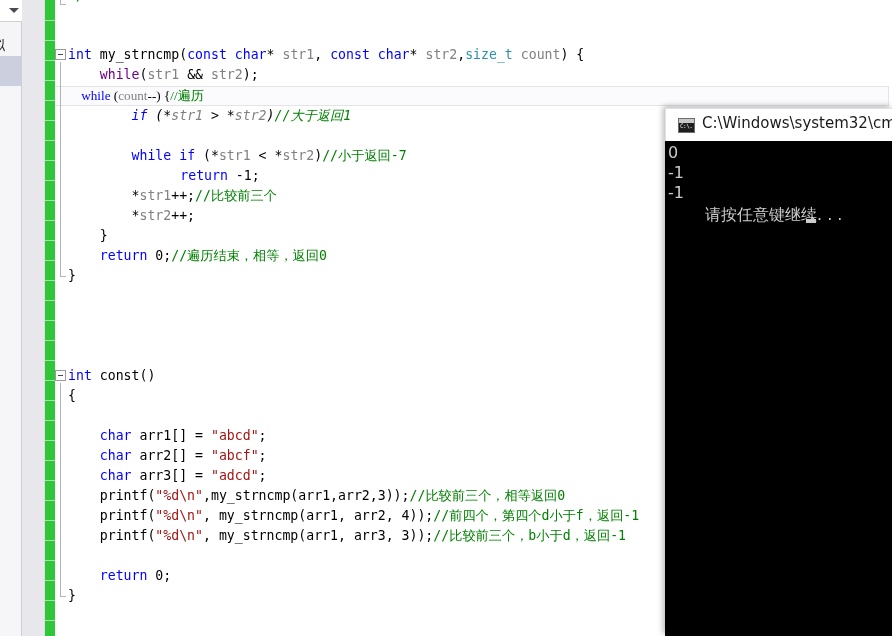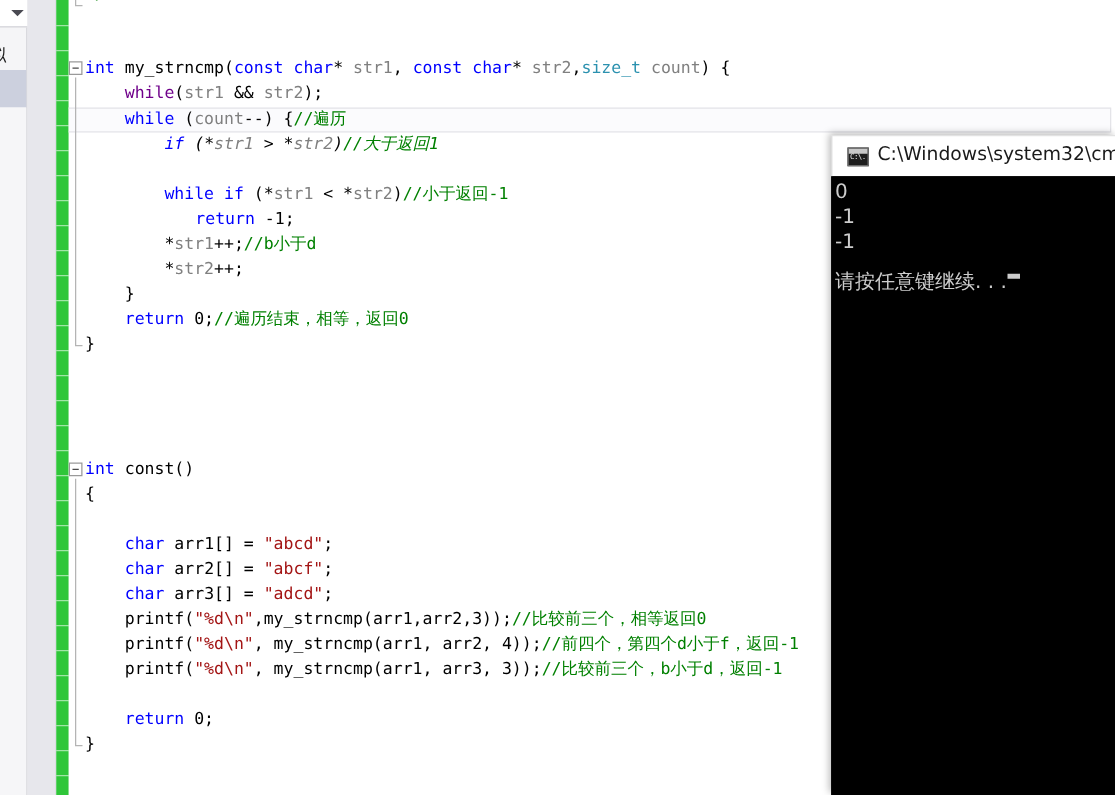--- a/index.html
+++ b/index.html
@@ -130,25 +130,25 @@
       <div class="seg" style="top: 580px;"></div>
       <div class="seg" style="top: 600px;"></div>
       <div class="seg" style="top: 620px;"></div>
     </div>
 
   <div class="code" id="code-surface">
     <div class="line cliptop" id="clipline" style="left: 13px;"><span class="cm">*/</span></div>
   <div class="line" style="top: 45px; left: 13px;"><span class="kw">int</span><span class="pl"> </span><span class="fn">my_strncmp</span><span class="pl">(</span><span class="kw">const</span><span class="pl"> </span><span class="kw">char</span><span class="pl">*</span><span class="pl"> </span><span class="id">str1</span><span class="pl">, </span><span class="kw">const</span><span class="pl"> </span><span class="kw">char</span><span class="pl">*</span><span class="pl"> </span><span class="id">str2</span><span class="pl">,</span><span class="ty">size_t</span><span class="pl"> </span><span class="id">count</span><span class="pl">) {</span></div>
       <div class="line" style="top: 65px; left: 13px;"><span class="pl">    </span><span class="mac">while</span><span class="pl">(</span><span class="id">str1</span><span class="pl"> &amp;&amp; </span><span class="id">str2</span><span class="pl">);</span></div>
       <div class="curline" style="top: 86px; left: -46px;"></div>
-      <div class="line" style="top: 86px; left: 13px;"><span class="pl">    </span><span class="kw">while</span><span class="pl"> (</span><span class="id">count</span><span class="pl">--) {</span><span class="cm">//遍历</span></div>
+      <div class="line" style="top: 86px; left: 13px; font-family: Liberation Serif, serif;"><span class="pl">    </span><span class="kw">while</span><span class="pl"> (</span><span class="id">count</span><span class="pl">--) {</span><span class="cm">//遍历</span></div>
       <div class="line" style="top: 106px; left: 13px; font-style: italic;"><span class="pl">        </span><span class="kw">if</span><span class="pl"> (*</span><span class="id">str1</span><span class="pl"> &gt; *</span><span class="id">str2</span><span class="pl">)</span><span class="cm">//大于返回1</span></div>
-      <div class="line" style="top: 146px; left: 13px;"><span class="pl">        </span><span class="kw">while</span><span class="pl"> </span><span class="kw">if</span><span class="pl"> (*</span><span class="id">str1</span><span class="pl"> &lt; *</span><span class="id">str2</span><span class="pl">)</span><span class="cm">//小于返回-1</span></div>
-      <div class="line" style="top: 166px; left: 6px;"><span class="pl">            </span><span class="kw">return</span><span class="pl"> -1;</span></div>
-      <div class="line" style="top: 186px; left: 13px;"><span class="pl">        *</span><span class="id">str1</span><span class="pl">++;</span><span class="cm">//b小于d</span></div>
+      <div class="line" style="top: 146px; left: 13px;"><span class="pl">        </span><span class="kw">while</span><span class="pl"> </span><span class="kw">if</span><span class="pl"> (*</span><span class="id">str1</span><span class="pl"> &lt; *</span><span class="id">str2</span><span class="pl">)</span><span class="cm">//小于返回-7</span></div>
+      <div class="line" style="top: 166px; left: 30px;"><span class="pl">            </span><span class="kw">return</span><span class="pl"> -1;</span></div>
+      <div class="line" style="top: 186px; left: 13px;"><span class="pl">        *</span><span class="id">str1</span><span class="pl">++;</span><span class="cm">//比较前三个</span></div>
       <div class="line" style="top: 206px; left: 13px;"><span class="pl">        *</span><span class="id">str2</span><span class="pl">++;</span></div>
       <div class="line" style="top: 226px; left: 13px;"><span class="pl">    }</span></div>
       <div class="line" style="top: 246px; left: 13px;"><span class="pl">    </span><span class="kw">return</span><span class="pl"> 0;</span><span class="cm">//遍历结束，相等，返回0</span></div>
       <div class="line" style="top: 266px; left: 13px;"><span class="pl">}</span></div>
       <div class="line" style="top: 366px; left: 13px;"><span class="kw">int</span><span class="pl"> </span><span class="fn">const</span><span class="pl">()</span></div>
       <div class="line" style="top: 386px; left: 13px;"><span class="pl">{</span></div>
       <div class="line" style="top: 426px; left: 13px;"><span class="pl">    </span><span class="kw">char</span><span class="pl"> </span><span class="pl">arr1</span><span class="pl">[] = </span><span class="st">"abcd"</span><span class="pl">;</span></div>
       <div class="line" style="top: 446px; left: 13px;"><span class="pl">    </span><span class="kw">char</span><span class="pl"> </span><span class="pl">arr2</span><span class="pl">[] = </span><span class="st">"abcf"</span><span class="pl">;</span></div>
       <div class="line" style="top: 466px; left: 13px;"><span class="pl">    </span><span class="kw">char</span><span class="pl"> </span><span class="pl">arr3</span><span class="pl">[] = </span><span class="st">"adcd"</span><span class="pl">;</span></div>
       <div class="line" style="top: 486px; left: 13px;"><span class="pl">    </span><span class="pl">printf</span><span class="pl">(</span><span class="st">"%d\n"</span><span class="pl">,</span><span class="pl">my_strncmp</span><span class="pl">(</span><span class="pl">arr1</span><span class="pl">,</span><span class="pl">arr2</span><span class="pl">,3));</span><span class="cm">//比较前三个，相等返回0</span></div>
@@ -168,18 +168,18 @@
 
   <div class="console">
     <div class="con-title">
       <div class="con-icon"></div>
       <div class="con-title-text">C:\Windows\system32\cm</div>
     </div>
     <div class="con-body" id="console-body">
         <div class="con-line" style="top: 2px;">0</div>
         <div class="con-line" style="top: 22px;">-1</div>
         <div class="con-line" style="top: 42px;">-1</div>
-        <div class="con-line" style="top: 74px;">请按任意键继续. . .</div>
+        <div class="con-line" style="top: 64px; margin-left: 37px;">请按任意键继续. . .</div>
         <div class="con-caret" style="left: 141px; top: 78px;"></div>
       </div>
   </div>
 
 </div>
 
 </body></html>

